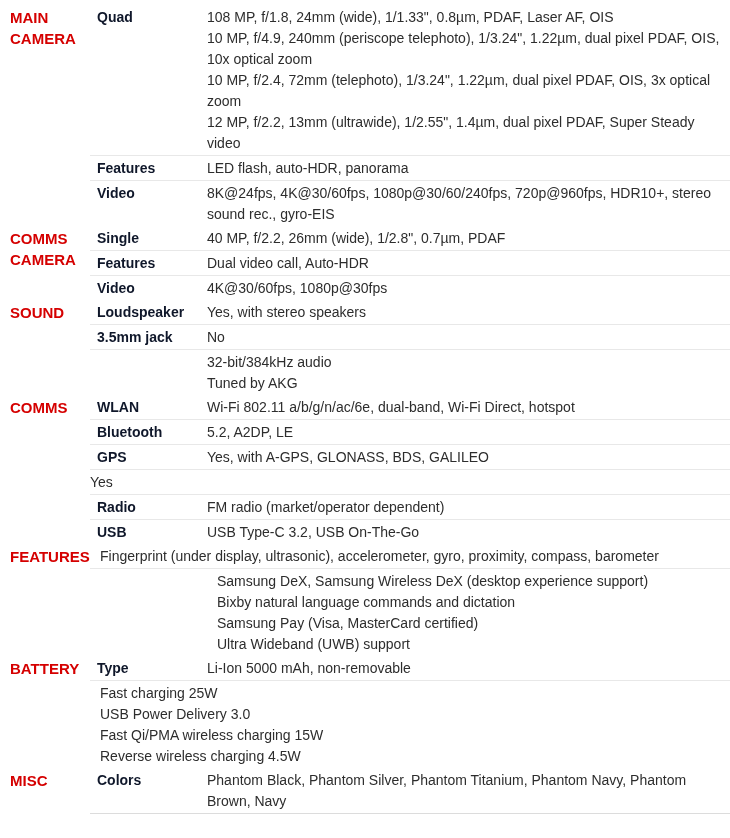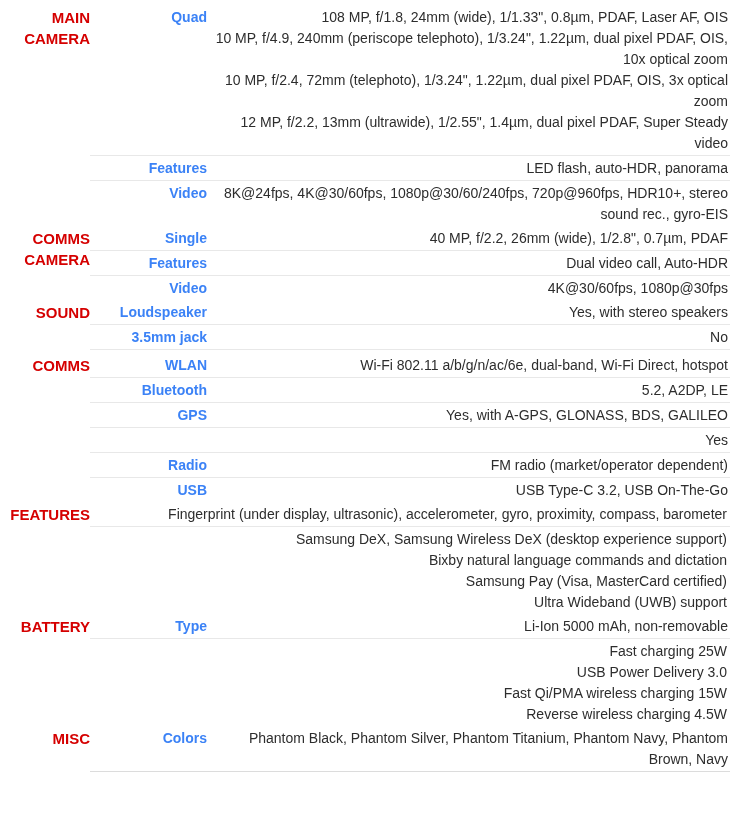--- a/index.html
+++ b/index.html
@@ -3,21 +3,21 @@
 <meta charset="utf-8">
 <style>
   html, body { margin: 0; padding: 0; background: #ffffff; }
   body {
     font-family: "Liberation Sans", sans-serif;
     font-size: 14px;
     line-height: 21px;
     color: #2d2d2d;
     width: 730px;
   }
-  #spec-table { padding-top: 5px; width: 730px; text-align: right; }
+  #spec-table { padding-top: 5px; width: 730px; }
   .section { display: flex; align-items: stretch; }
   .cat {
     width: 90px;
     flex-shrink: 0;
     box-sizing: border-box;
     padding: 2px 0 0 10px;
     font-size: 15px;
     font-weight: bold;
     line-height: 21px;
     color: #d50000;
@@ -26,21 +26,21 @@
   }
   .rows { flex: 1; min-width: 0; }
   .row { display: flex; padding: 2px 0 1px 0; }
   .rows .row + .row { border-top: 1px solid #e8e8e8; }
   .name {
     width: 117px;
     flex-shrink: 0;
     box-sizing: border-box;
     padding-left: 7px;
     font-weight: bold;
-    color: #3b82f6;
+    color: #0f172a;
   }
   .value { flex: 1; min-width: 0; padding-right: 2px; color: #2d2d2d; }
   .row.indent .name  { padding-left: 17px; }
   .row.indent .value { padding-left: 10px; padding-right: 3px; }
   .vline { min-height: 21px; }
   .bottom-rule { margin-left: 90px; border-top: 1px solid #dcdcdc; height: 0; }
 </style>
 </head>
 <body>
 
@@ -104,20 +104,24 @@
           </div>
         </div>
         <div class="row">
           <div class="name">3.5mm jack</div>
           <div class="value">
             <div class="vline">No</div>
           </div>
         </div>
         <div class="row">
           <div class="name"></div>
+          <div class="value">
+            <div class="vline">32-bit/384kHz audio</div>
+            <div class="vline">Tuned by AKG</div>
+          </div>
         </div>
       </div>
     </div>
     <div class="section">
       <div class="cat">COMMS</div>
       <div class="rows">
         <div class="row">
           <div class="name">WLAN</div>
           <div class="value">
             <div class="vline">Wi-Fi 802.11 a/b/g/n/ac/6e, dual-band, Wi-Fi Direct, hotspot</div>

